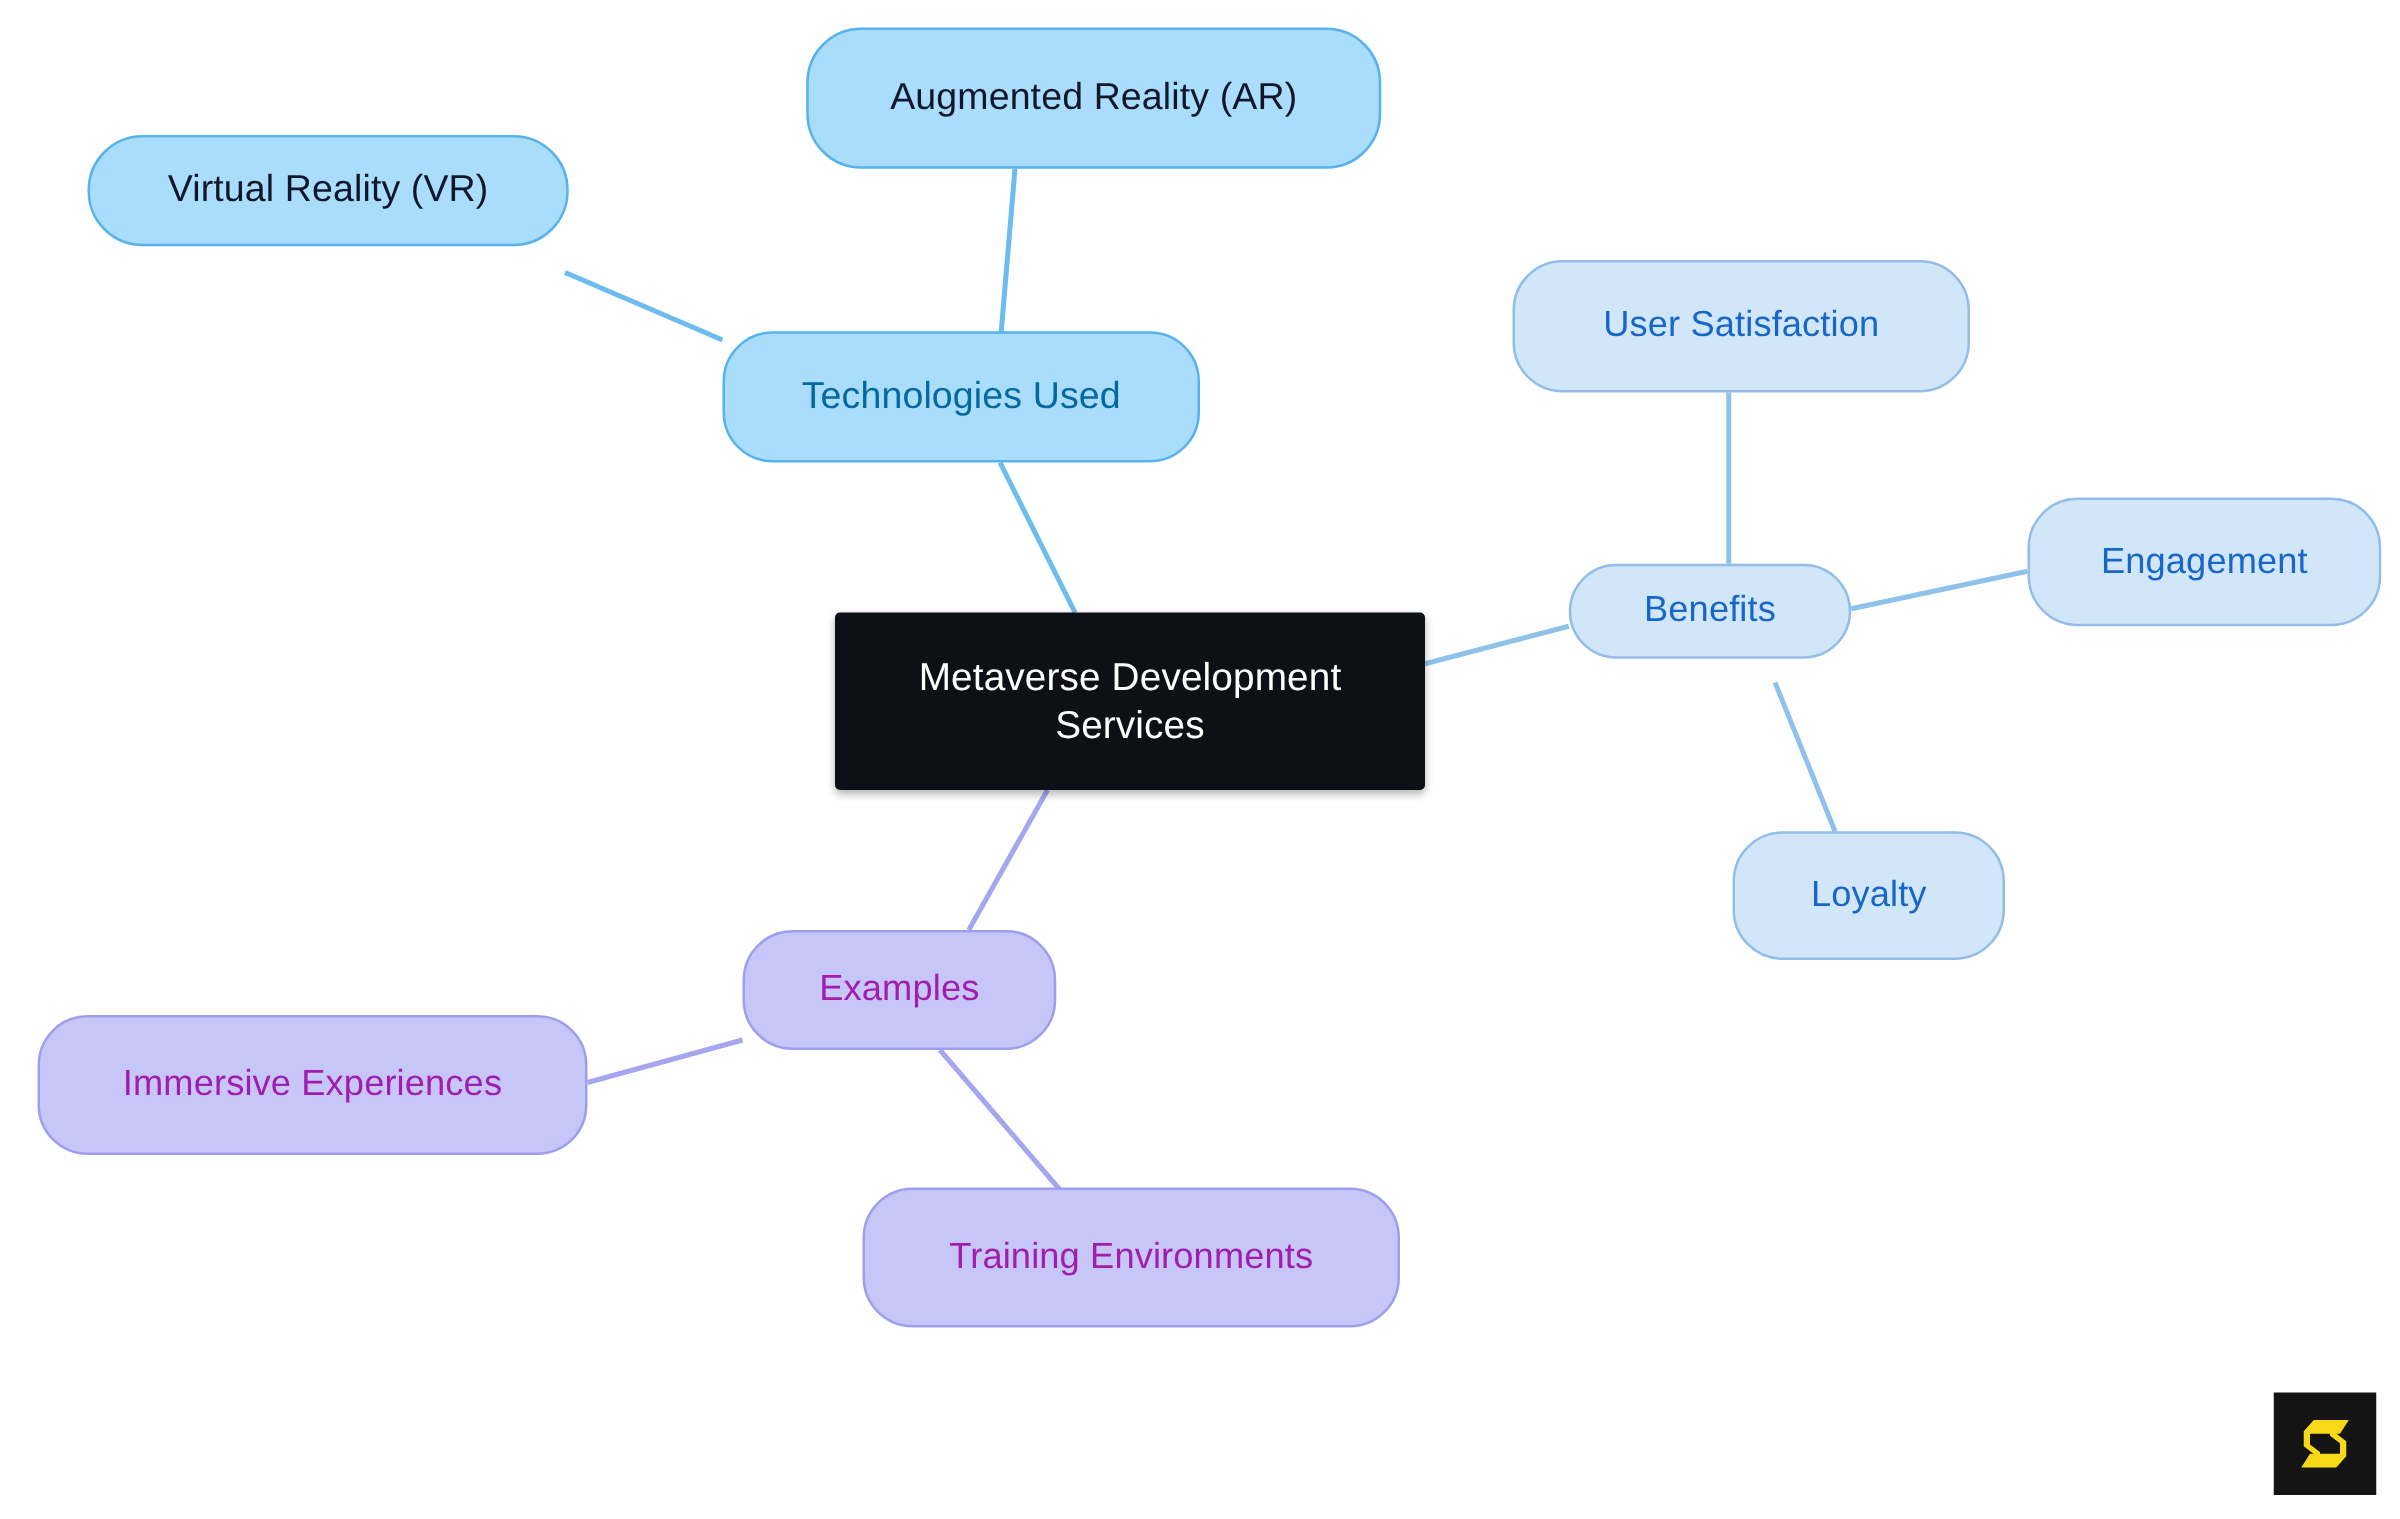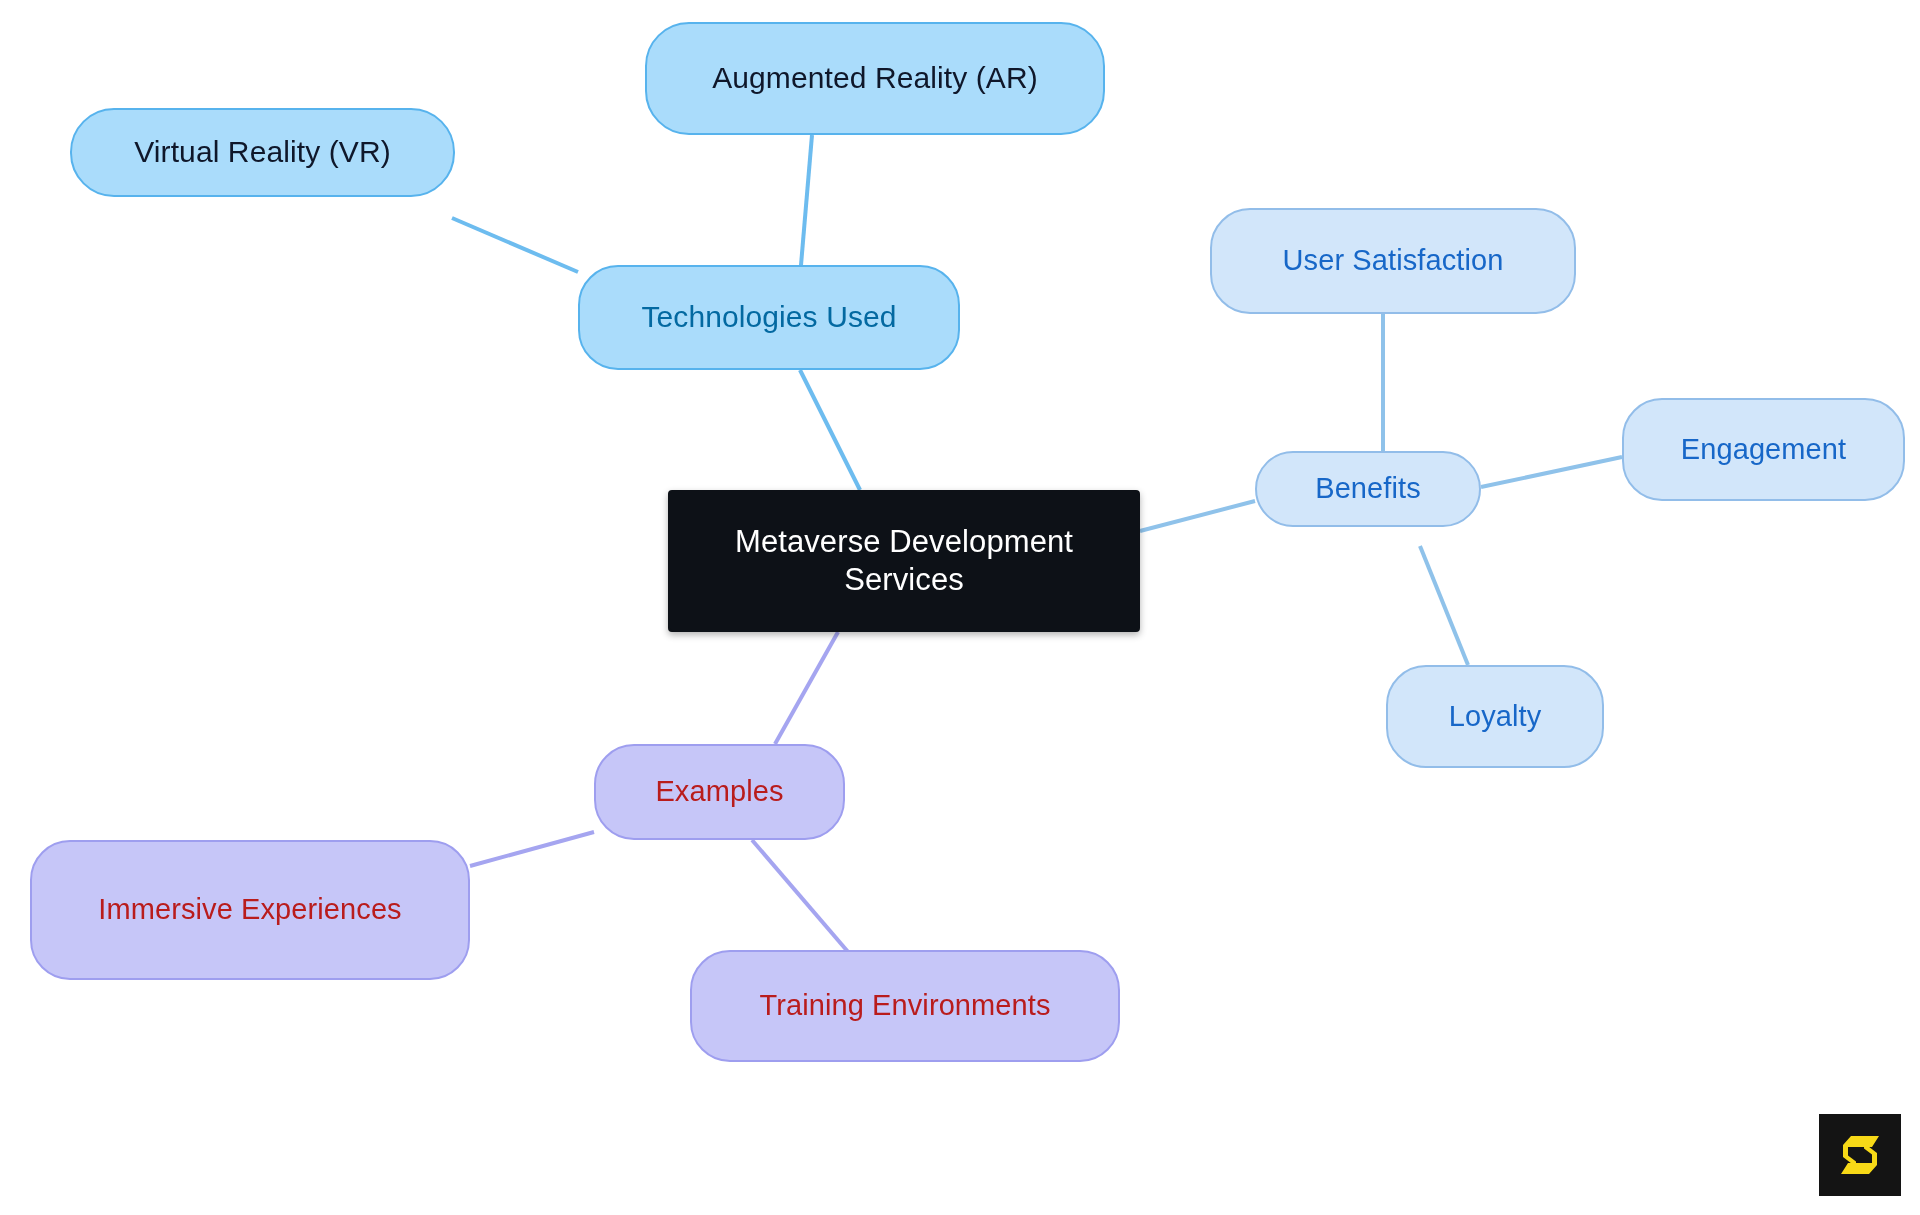--- a/index.html
+++ b/index.html
@@ -71,21 +71,21 @@
     border-color: #92bde9;
     color: #1767c8;
     border-radius: 40px;
     font-size: 29px;
   }
 
   
   .n-example {
     background: #c6c6f8;
     border-color: #9e9eef;
-    color: #b91c1c;
+    color: #a21caf;
     border-radius: 40px;
     font-size: 29px;
   }
 
   
   #logo {
     position: absolute;
     left: 1819px;
     top: 1114px;
     width: 82px;
@@ -136,21 +136,21 @@
   <div class="node n-benefit" style="left:1255px; top:451px; width:226px; height:76px;">Benefits</div>
 
   <div class="node n-benefit" style="left:1210px; top:208px; width:366px; height:106px;">User Satisfaction</div>
 
   <div class="node n-benefit" style="left:1622px; top:398px; width:283px; height:103px;">Engagement</div>
 
   <div class="node n-benefit" style="left:1386px; top:665px; width:218px; height:103px;">Loyalty</div>
 
   <div class="node n-example" style="left:594px; top:744px; width:251px; height:96px;">Examples</div>
 
-  <div class="node n-example" style="left:30px; top:840px; width:440px; height:140px;">Immersive Experiences</div>
+  <div class="node n-example" style="left:30px; top:812px; width:440px; height:112px;">Immersive Experiences</div>
 
   <div class="node n-example" style="left:690px; top:950px; width:430px; height:112px;">Training Environments</div>
 
   <div id="logo">
     <svg width="56" height="56" viewBox="0 0 56 56">
       <path d="M46 10 L18 10 L10 19 L10 31 L22 40 L22 35 L14 29 L42 29 L42 40 L34 47 L10 47 L18 38 L38 38
                M46 10 L38 19 L14 19 L14 21 L42 21" fill="none" stroke="#f7d917" stroke-width="0"></path>
       <path d="M47 9 L19 9 L11 18 L11 30 L24 40 L24 34.5 L16 28.5 L16 20 L40 20 L47 9 Z" fill="#f7d917"></path>
       <path d="M9 47 L37 47 L45 38 L45 26 L32 16 L32 21.5 L40 27.5 L40 36 L16 36 L9 47 Z" fill="#f7d917"></path>
     </svg>

